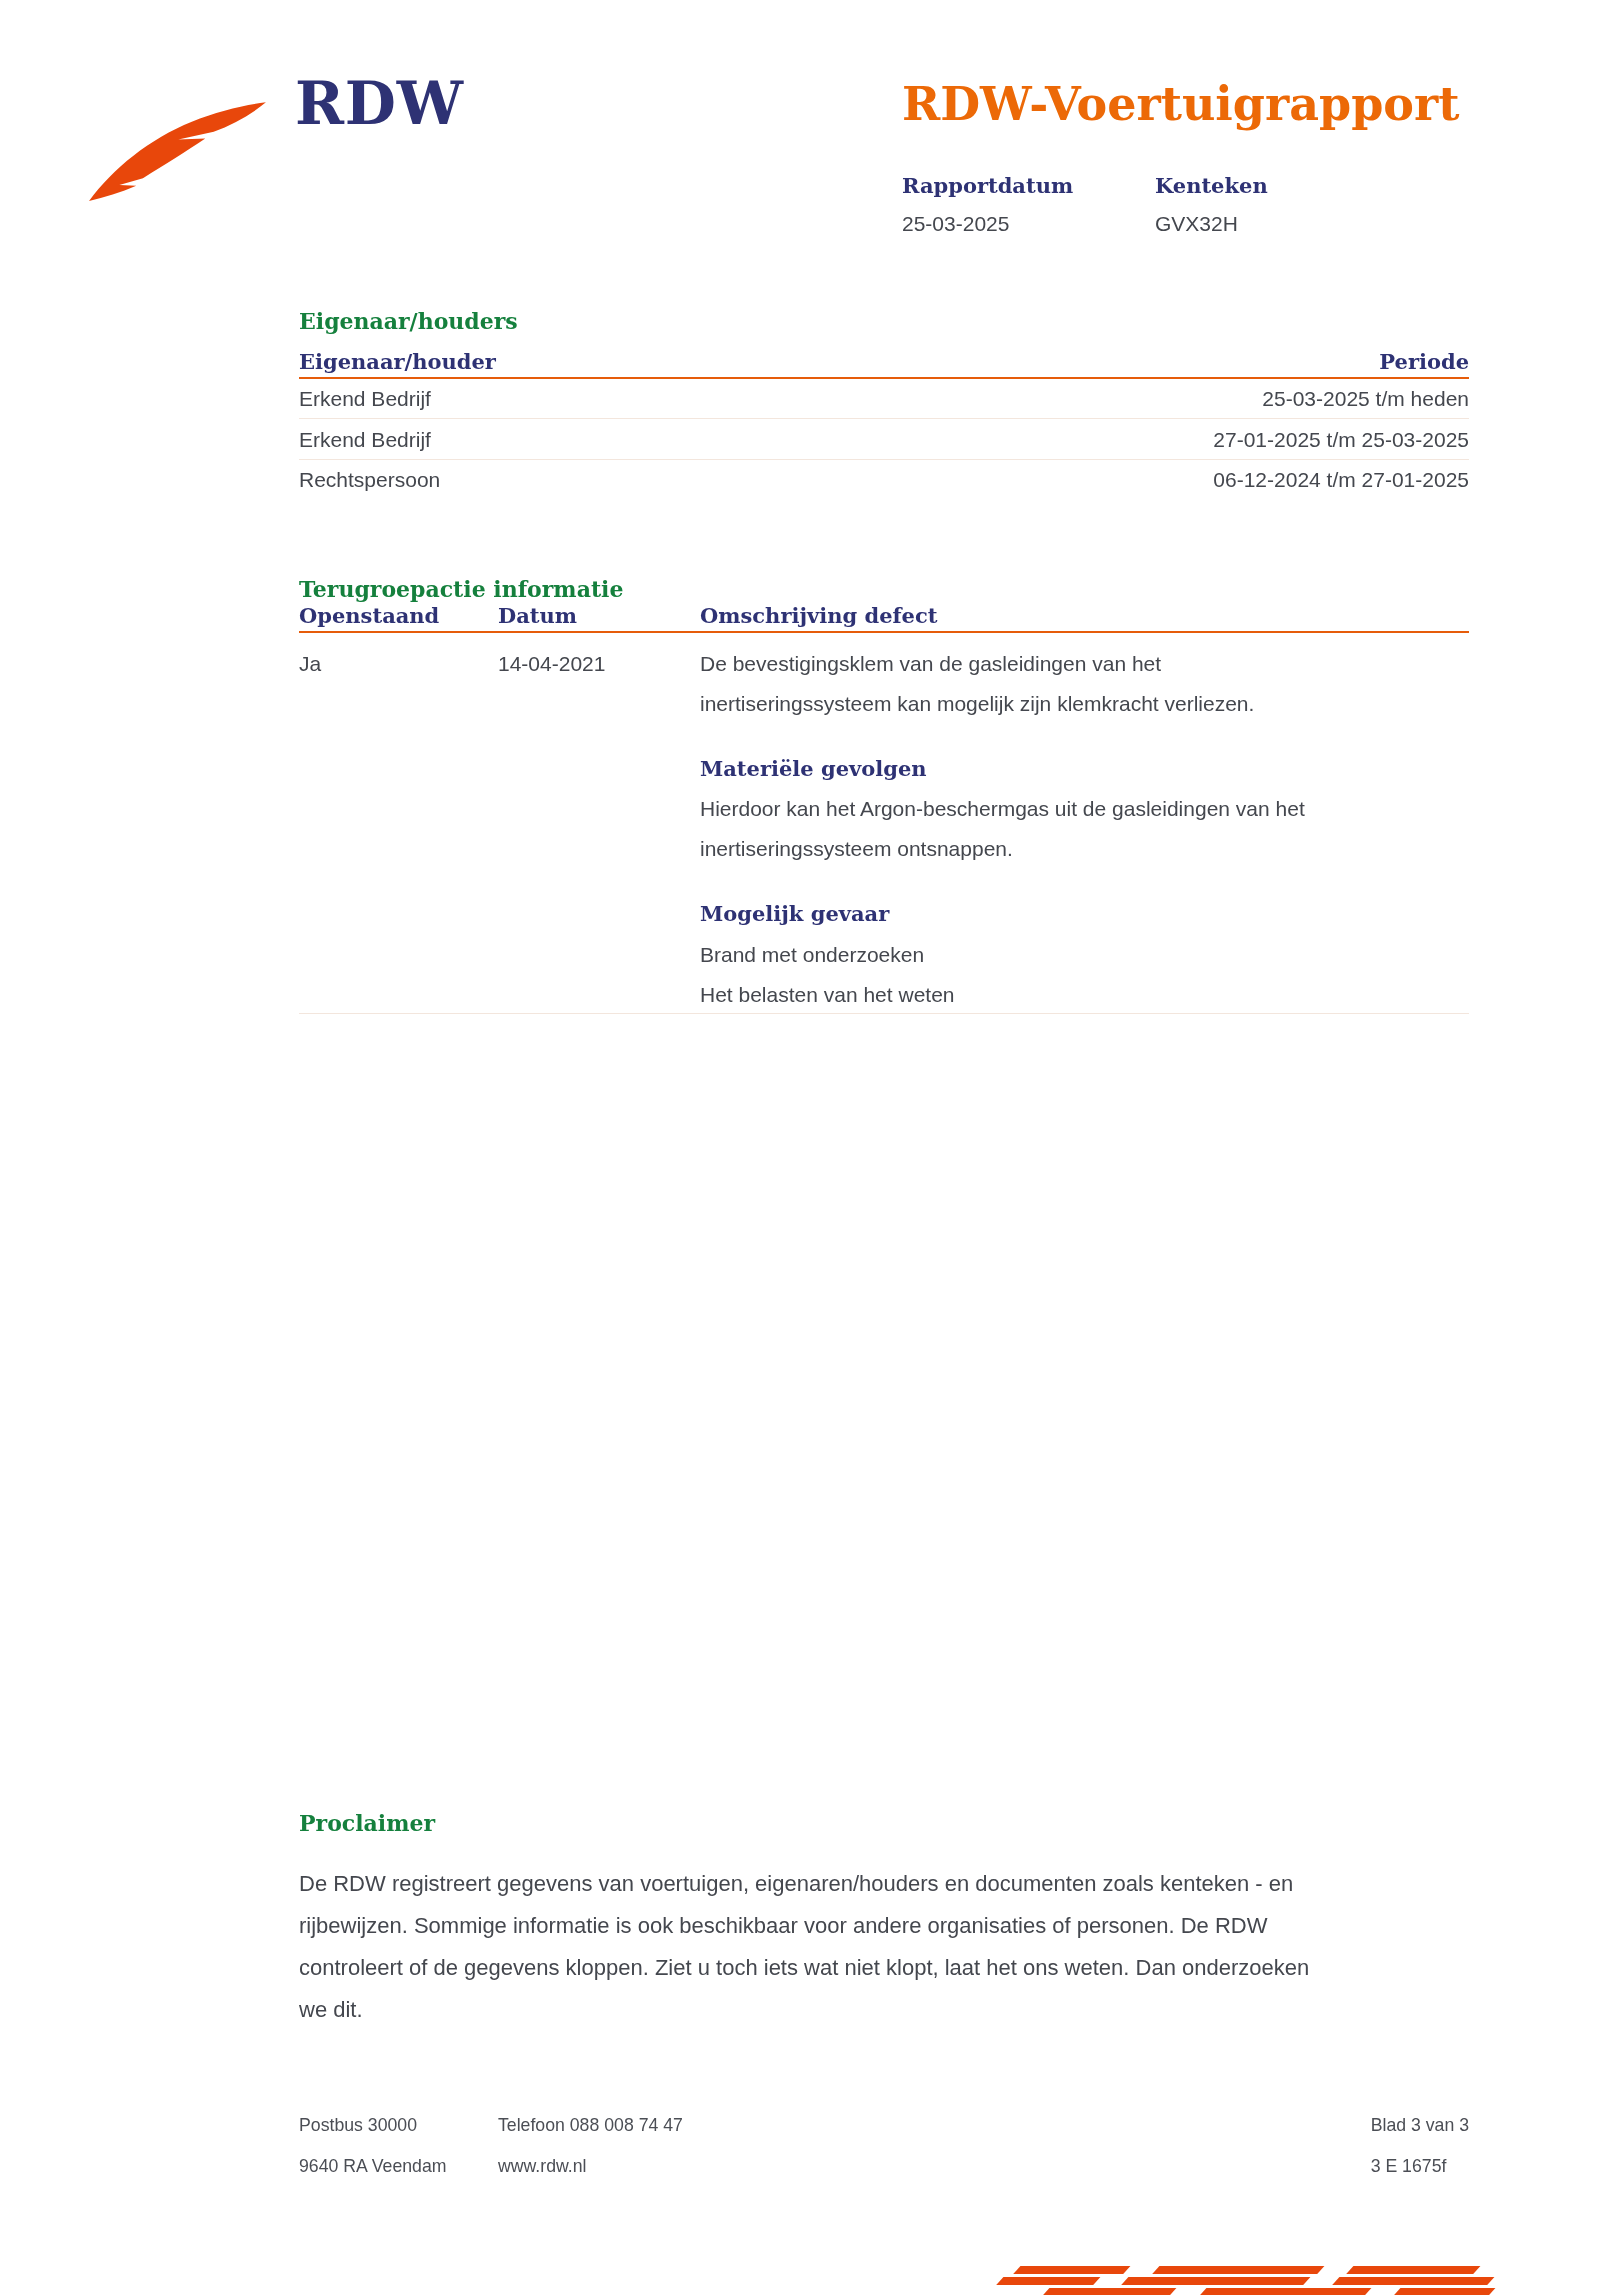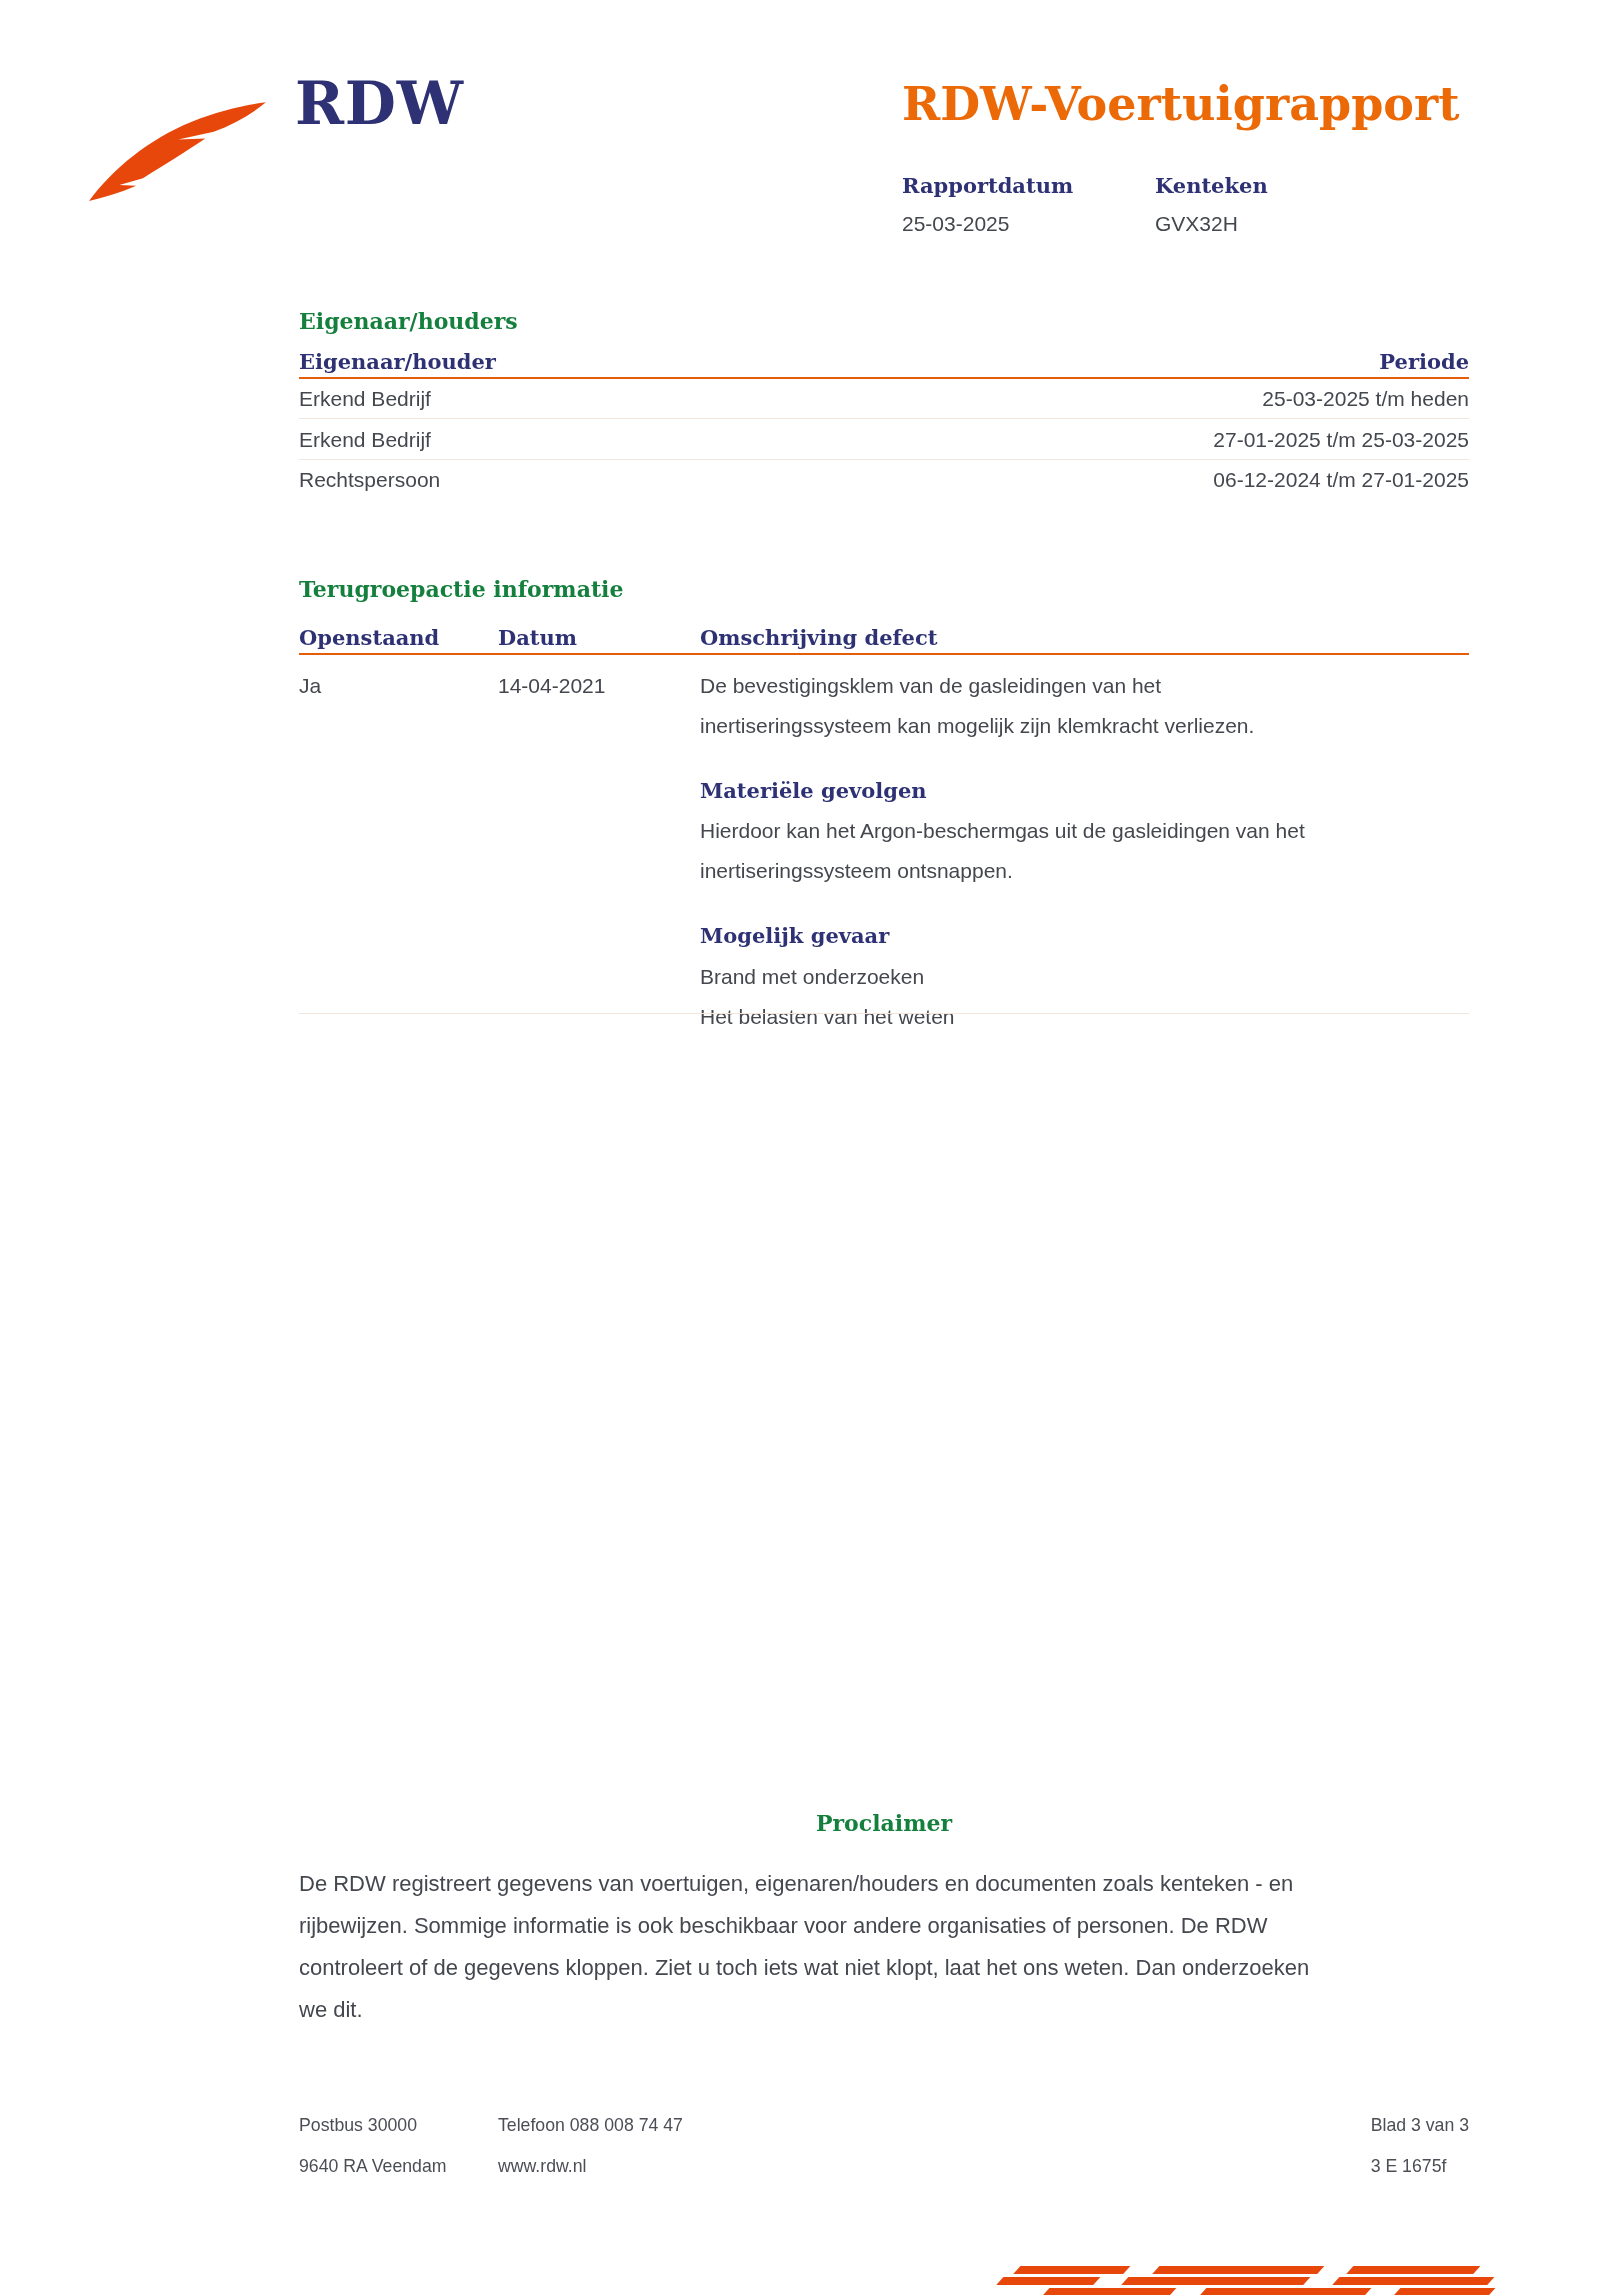--- a/index.html
+++ b/index.html
@@ -25,32 +25,32 @@
 
   .owners{position:absolute;left:299px;top:291px;width:1170px;}
   .owners .section-title{margin-bottom:17px;}
   .thead{display:flex;justify-content:space-between;align-items:flex-end;
          padding-bottom:5px;border-bottom:2.5px solid #e65c0a;font-size:21px;line-height:21px;gap:31px;}
   .orow{display:flex;justify-content:space-between;padding:9.3px 0;
         border-bottom:1.7px solid #f3e6dd;font-size:21px;line-height:21px;}
   .orow.last{border-bottom:none;}
 
   .recall{position:absolute;left:299px;top:559px;width:1170px;}
-  .recall .section-title{margin-bottom:25px;}
+  .recall .section-title{margin-bottom:3px;}
   .rhead{display:grid;grid-template-columns:199px 202px 1fr;align-items:end;
          padding-bottom:5px;border-bottom:2.5px solid #e65c0a;font-size:21px;line-height:21px;}
   .rrow{display:grid;grid-template-columns:199px 202px 1fr;padding-top:11px;}
   .cell{line-height:40px;}
   .line{line-height:40px;white-space:nowrap;}
   .subsection{margin-left:401px;}
   .sub-title{margin-top:32px;margin-bottom:7.6px;font-size:21px;line-height:26px;color:#2e3274;}
   .recall-sep{position:absolute;left:299px;top:1013px;width:1170px;height:0;border-top:1.7px solid #f3e6dd;}
 
   .proclaimer{position:absolute;left:299px;top:1793px;width:1170px;}
-  .proclaimer .section-title{margin-bottom:27px;text-align:center;}
+  .proclaimer .section-title{margin-bottom:27px;}
   .pline{font-size:22px;line-height:42px;white-space:nowrap;}
 
   
   .footer{position:absolute;left:299px;top:2117px;width:1170px;height:76px;font-size:17.7px;color:#4b4e55;}
   .fcol{position:absolute;top:0;}
   .f1{left:0;}
   .f2{left:199px;}
   .f3{right:0;}
   .fcol div{line-height:17.7px;margin-bottom:23.6px;white-space:nowrap;}
 

